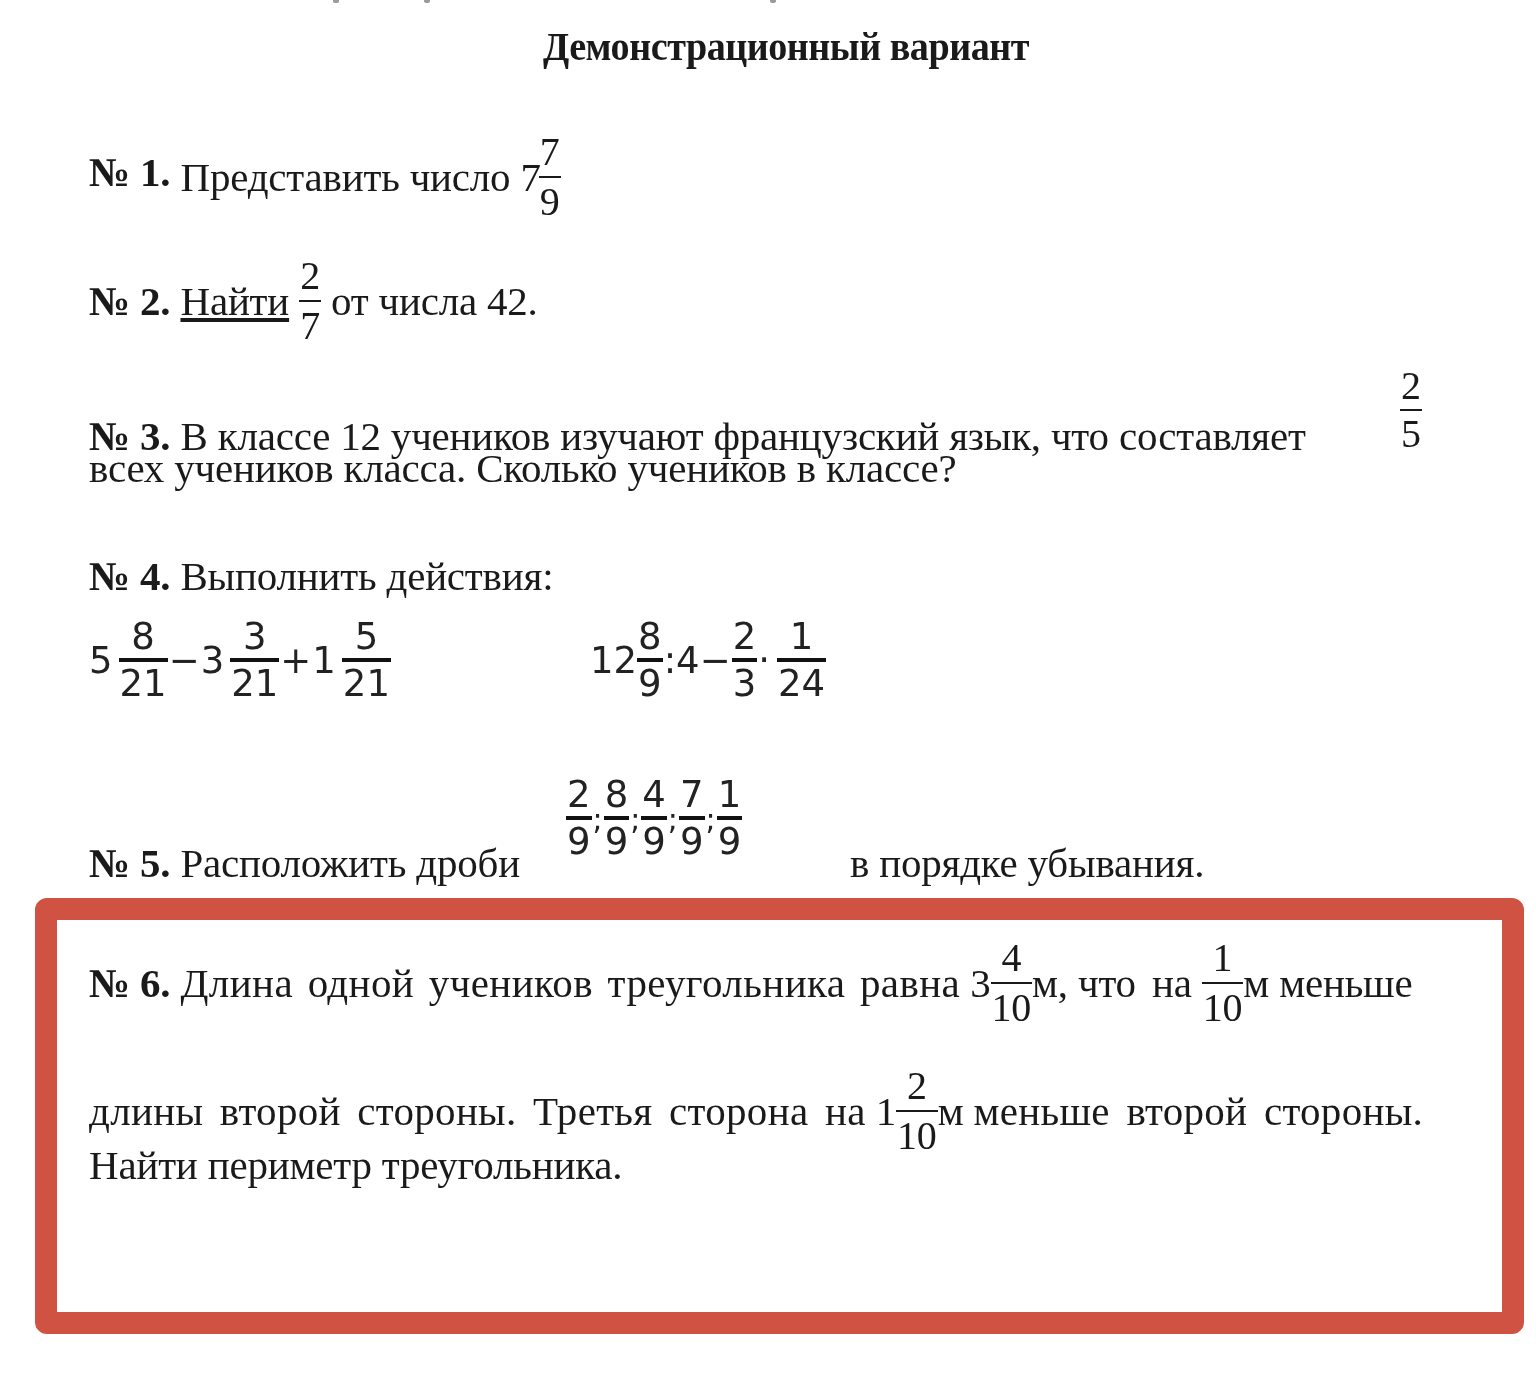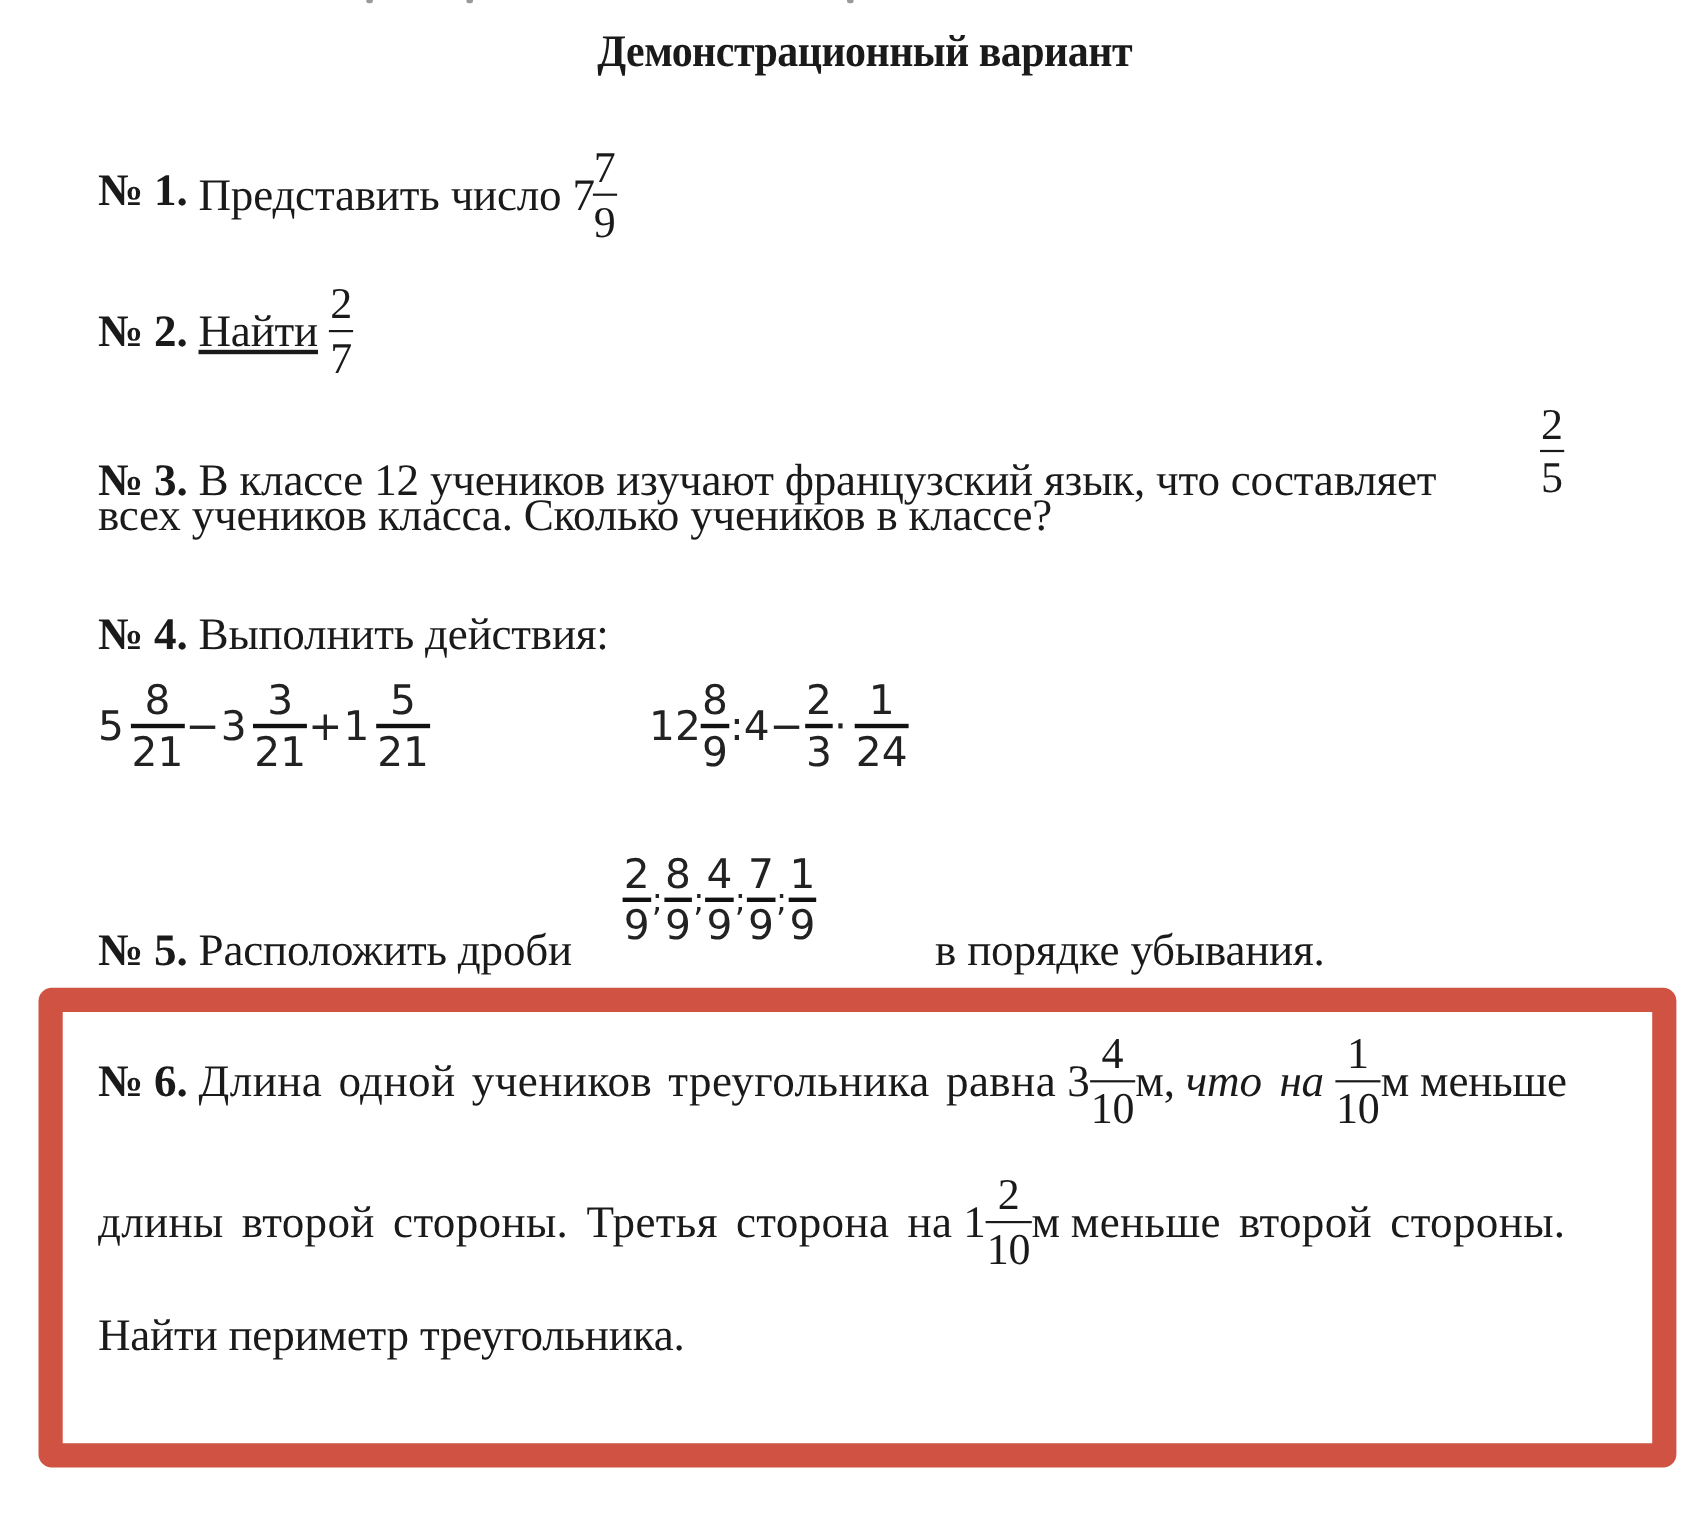--- a/index.html
+++ b/index.html
@@ -103,20 +103,21 @@
 </div>
 
 <div class="line" style="top:256px;">
   <span class="num-label" style="vertical-align:middle;">№ 2.</span>
   <span style="vertical-align:middle;text-decoration:underline;">Найти</span>
   <span class="frac tnr-frac">
     <span class="n">2</span>
     <span class="bar"></span>
     <span class="d">7</span>
   </span>
+  <span style="vertical-align:middle;">от числа 42.</span>
 </div>
 
 <div class="line" style="top:416px;">
   <span class="num-label">№ 3.</span>
   <span>В классе 12 учеников изучают французский язык, что составляет</span>
 </div>
 <div class="abs" style="left:1400px; top:366px;">
   <span class="frac tnr-frac" style="font-size:40px;">
     <span class="n">2</span>
     <span class="bar" style="margin:3px 0;"></span>
@@ -194,32 +195,32 @@
 <div class="abs redbox"></div>
 
 <div class="line" style="top:938px; width:1400px;">
   <span class="num-label" style="vertical-align:middle;">№ 6.</span>
   <span style="vertical-align:middle;letter-spacing:0.4px;word-spacing:4px;">Длина одной учеников треугольника равна</span>
   <span style="vertical-align:middle;">3</span><span class="frac tnr-frac">
     <span class="n">4</span>
     <span class="bar"></span>
     <span class="d">10</span>
   </span><span style="vertical-align:middle;">м,</span>
-  <span style="vertical-align:middle;word-spacing:6px;font-style:italic;">что на</span>
+  <span style="vertical-align:middle;word-spacing:6px;">что на</span>
   <span class="frac tnr-frac">
     <span class="n">1</span>
     <span class="bar"></span>
     <span class="d">10</span>
   </span><span style="vertical-align:middle;">м</span>
   <span style="vertical-align:middle;">меньше</span>
 </div>
 
 <div class="line" style="top:1066px;">
   <span style="vertical-align:middle;letter-spacing:0.3px;word-spacing:6px;">длины второй стороны. Третья сторона на</span>
   <span style="vertical-align:middle;">1</span><span class="frac tnr-frac">
     <span class="n">2</span>
     <span class="bar"></span>
     <span class="d">10</span>
   </span><span style="vertical-align:middle;">м</span>
   <span style="vertical-align:middle;letter-spacing:0.3px;word-spacing:6px;text-align:center;">меньше второй стороны.</span>
 </div>
 
-<div class="line" style="top:1193px;">Найти периметр треугольника.</div>
+<div class="line" style="top:1145px;">Найти периметр треугольника.</div>
 
 </body></html>

